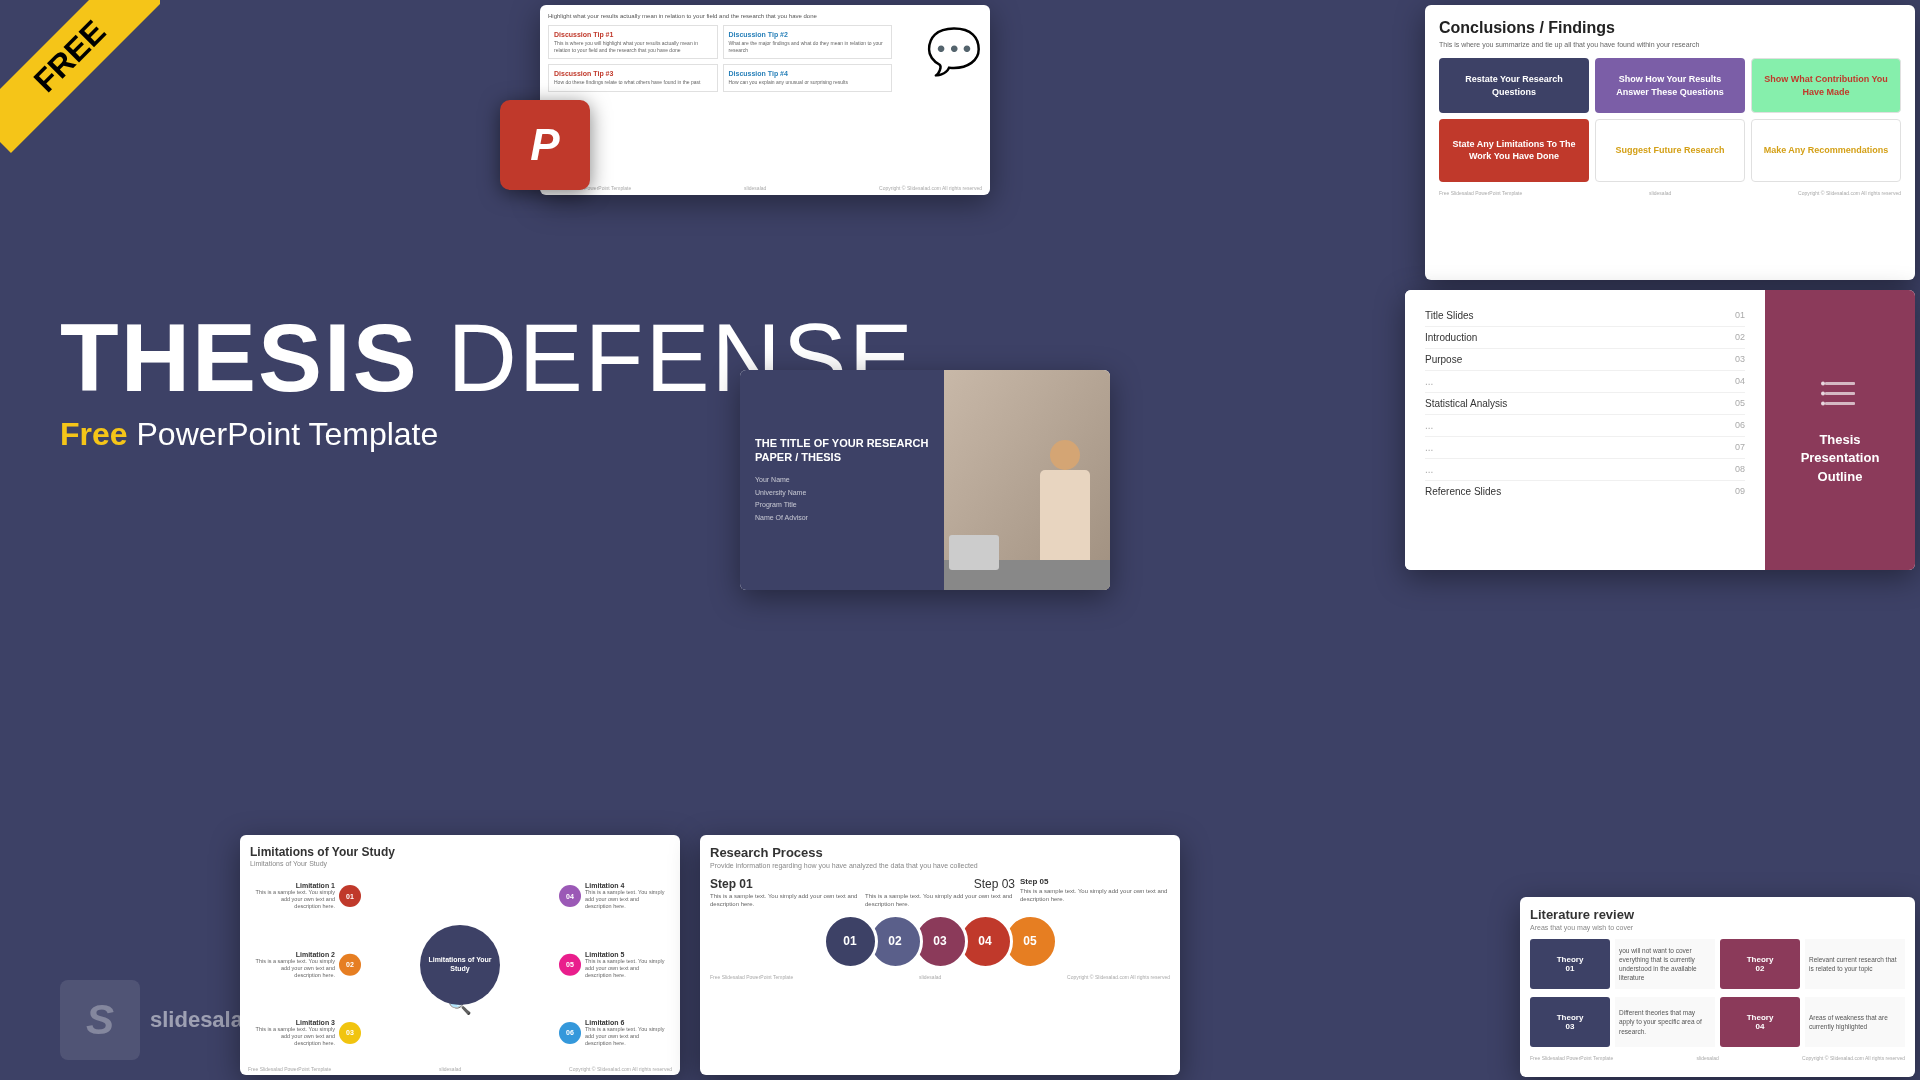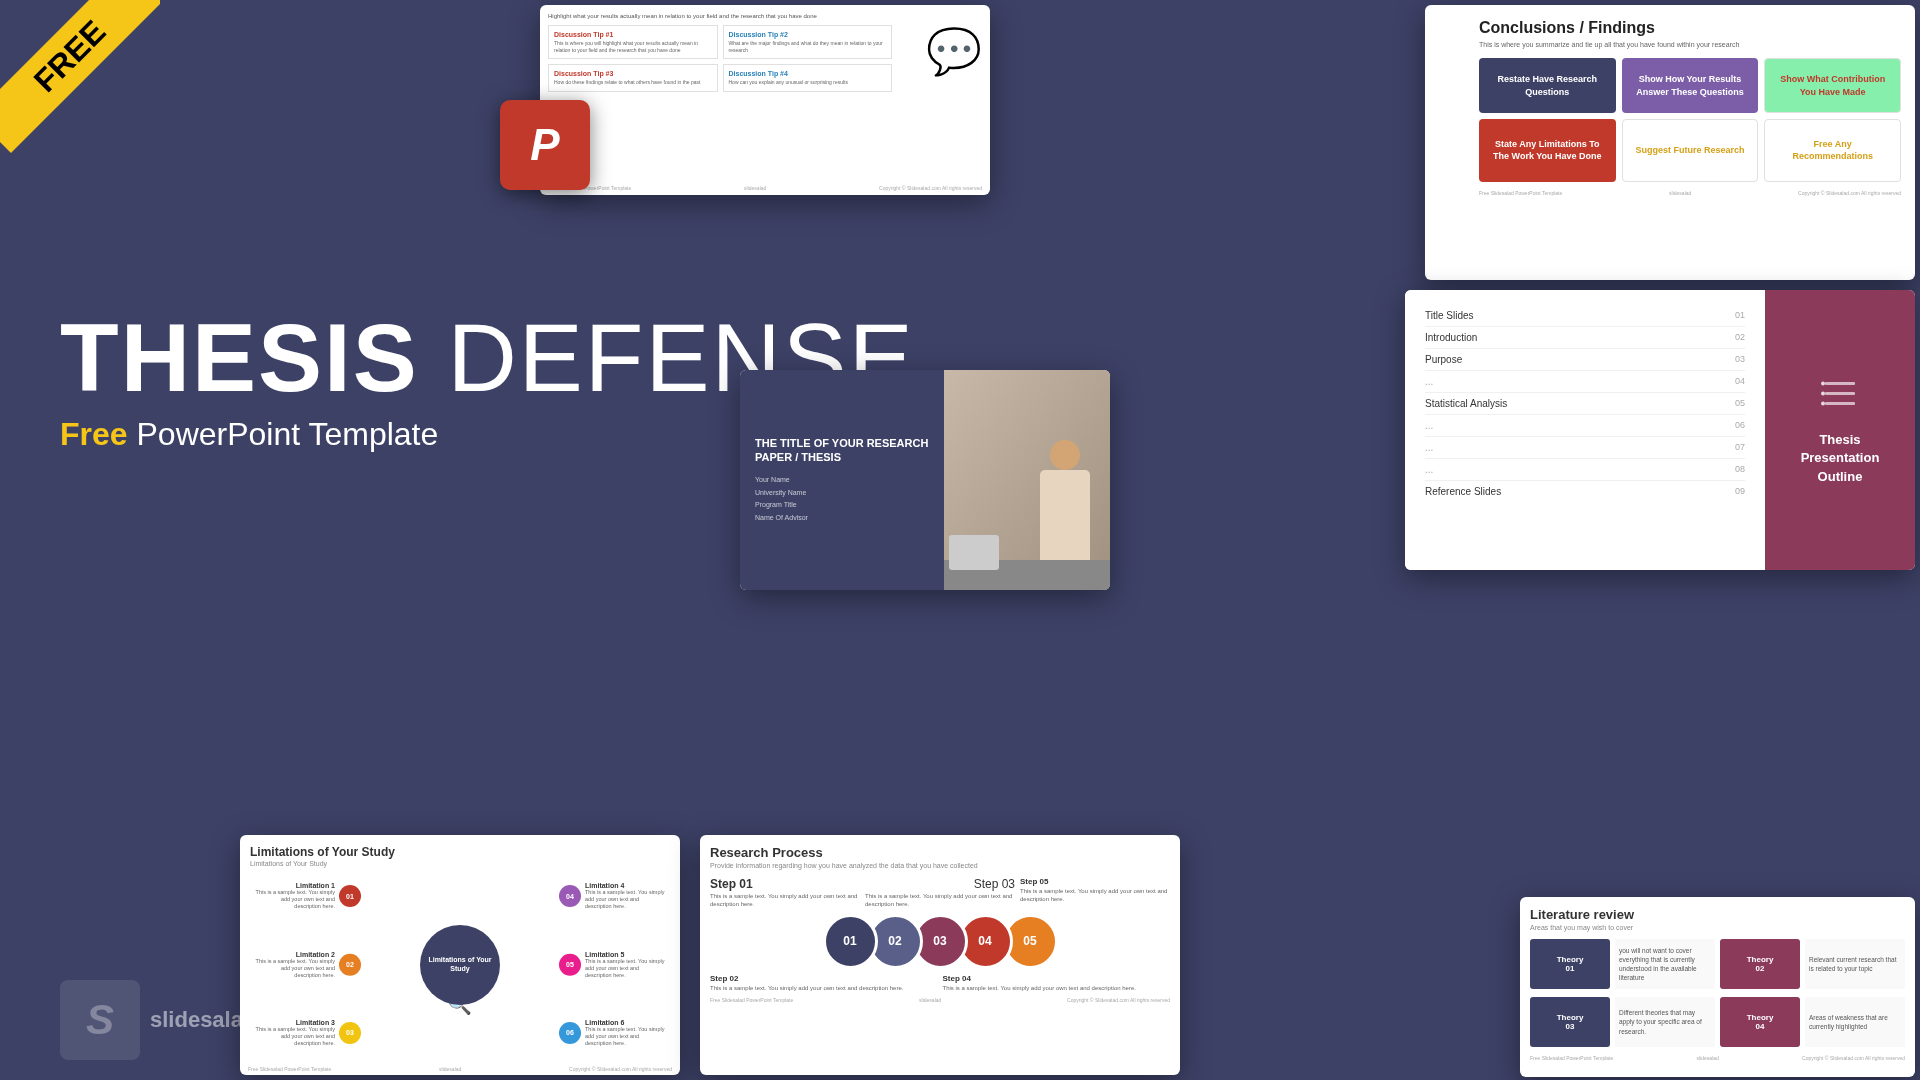--- a/index.html
+++ b/index.html
@@ -151,30 +151,30 @@
   </div>
 </div>
 
 <div style="position:absolute;top:90px;left:490px;width:110px;height:110px;display:flex;align-items:center;justify-content:center;">
   <div style="width:90px;height:90px;background:#c0392b;border-radius:10px;display:flex;align-items:center;justify-content:center;box-shadow:0 4px 20px rgba(0,0,0,0.5);">
     <span style="font-size:44px;font-weight:900;color:#fff;font-style:italic;">P</span>
   </div>
 </div>
 
 <div class="slide-thumb" style="top:5px; right:5px; width:490px; height:275px;">
-  <div style="padding:14px;margin-left:40px;">
+  <div style="padding:14px;">
     <div style="font-size:16px;font-weight:700;color:#222;margin-bottom:4px;">Conclusions / Findings</div>
     <div style="font-size:7px;color:#666;margin-bottom:10px;">This is where you summarize and tie up all that you have found within your research</div>
     <div style="display:grid;grid-template-columns:1fr 1fr 1fr;gap:6px;">
-      <div style="background:#3d4166;padding:12px 8px;border-radius:4px;font-size:9px;font-weight:700;color:#fff;text-align:center;line-height:1.4;min-height:55px;display:flex;align-items:center;justify-content:center;">Restate Have Research Questions</div>
+      <div style="background:#3d4166;padding:12px 8px;border-radius:4px;font-size:9px;font-weight:700;color:#fff;text-align:center;line-height:1.4;min-height:55px;display:flex;align-items:center;justify-content:center;">Restate Your Research Questions</div>
       <div style="background:#7b5ea7;padding:12px 8px;border-radius:4px;font-size:9px;font-weight:700;color:#fff;text-align:center;line-height:1.4;min-height:55px;display:flex;align-items:center;justify-content:center;">Show How Your Results Answer These Questions</div>
       <div style="background:#86efac;padding:12px 8px;border-radius:4px;font-size:9px;font-weight:700;color:#c0392b;text-align:center;line-height:1.4;min-height:55px;display:flex;align-items:center;justify-content:center;border:1px solid #e0e0e0;">Show What Contribution You Have Made</div>
       <div style="background:#c0392b;padding:12px 8px;border-radius:4px;font-size:9px;font-weight:700;color:#fff;text-align:center;line-height:1.4;min-height:55px;display:flex;align-items:center;justify-content:center;">State Any Limitations To The Work You Have Done</div>
       <div style="background:#fff;padding:24px 8px;border-radius:4px;font-size:9px;font-weight:700;color:#d4a017;text-align:center;line-height:1.4;min-height:55px;display:flex;align-items:center;justify-content:center;border:1px solid #e0e0e0;">Suggest Future Research</div>
-      <div style="background:#fff;padding:12px 8px;border-radius:4px;font-size:9px;font-weight:700;color:#d4a017;text-align:center;line-height:1.4;min-height:55px;display:flex;align-items:center;justify-content:center;border:1px solid #e0e0e0;">Free Any Recommendations</div>
+      <div style="background:#fff;padding:12px 8px;border-radius:4px;font-size:9px;font-weight:700;color:#d4a017;text-align:center;line-height:1.4;min-height:55px;display:flex;align-items:center;justify-content:center;border:1px solid #e0e0e0;">Make Any Recommendations</div>
     </div>
     <div style="margin-top:8px;font-size:5px;color:#aaa;display:flex;justify-content:space-between;">
       <span>Free Slidesalad PowerPoint Template</span>
       <span>slidesalad</span>
       <span>Copyright © Slidesalad.com All rights reserved</span>
     </div>
   </div>
 </div>
 
 <div class="slide-thumb" style="top:290px; right:5px; width:510px; height:280px; display:flex;">
@@ -351,30 +351,20 @@
     </div>
 
     <div style="display:flex;justify-content:center;align-items:center;margin:5px 0;position:relative;">
       <div style="width:55px;height:55px;border-radius:50%;background:#3d4166;display:flex;align-items:center;justify-content:center;font-size:12px;font-weight:700;color:#fff;border:3px solid #fff;z-index:5;">01</div>
       <div style="width:55px;height:55px;border-radius:50%;background:#5a5f8a;display:flex;align-items:center;justify-content:center;font-size:12px;font-weight:700;color:#fff;border:3px solid #fff;margin-left:-10px;z-index:4;">02</div>
       <div style="width:55px;height:55px;border-radius:50%;background:#8b3a5a;display:flex;align-items:center;justify-content:center;font-size:12px;font-weight:700;color:#fff;border:3px solid #fff;margin-left:-10px;z-index:3;">03</div>
       <div style="width:55px;height:55px;border-radius:50%;background:#c0392b;display:flex;align-items:center;justify-content:center;font-size:12px;font-weight:700;color:#fff;border:3px solid #fff;margin-left:-10px;z-index:2;">04</div>
       <div style="width:55px;height:55px;border-radius:50%;background:#e67e22;display:flex;align-items:center;justify-content:center;font-size:12px;font-weight:700;color:#fff;border:3px solid #fff;margin-left:-10px;z-index:1;">05</div>
     </div>
 
-    <div style="display:flex;gap:5px;margin-top:5px;">
-      <div style="flex:1;">
-        <div style="font-size:8px;font-weight:700;color:#333;margin-bottom:2px;">Step 02</div>
-        <div style="font-size:6px;color:#666;line-height:1.3;">This is a sample text. You simply add your own text and description here.</div>
-      </div>
-      <div style="flex:1;">
-        <div style="font-size:8px;font-weight:700;color:#333;margin-bottom:2px;">Step 04</div>
-        <div style="font-size:6px;color:#666;line-height:1.3;">This is a sample text. You simply add your own text and description here.</div>
-      </div>
-    </div>
 
     <div style="margin-top:5px;font-size:5px;color:#aaa;display:flex;justify-content:space-between;">
       <span>Free Slidesalad PowerPoint Template</span>
       <span>slidesalad</span>
       <span>Copyright © Slidesalad.com All rights reserved</span>
     </div>
   </div>
 </div>
 
 <div class="slide-thumb" style="bottom:3px; right:5px; width:395px; height:180px;">

